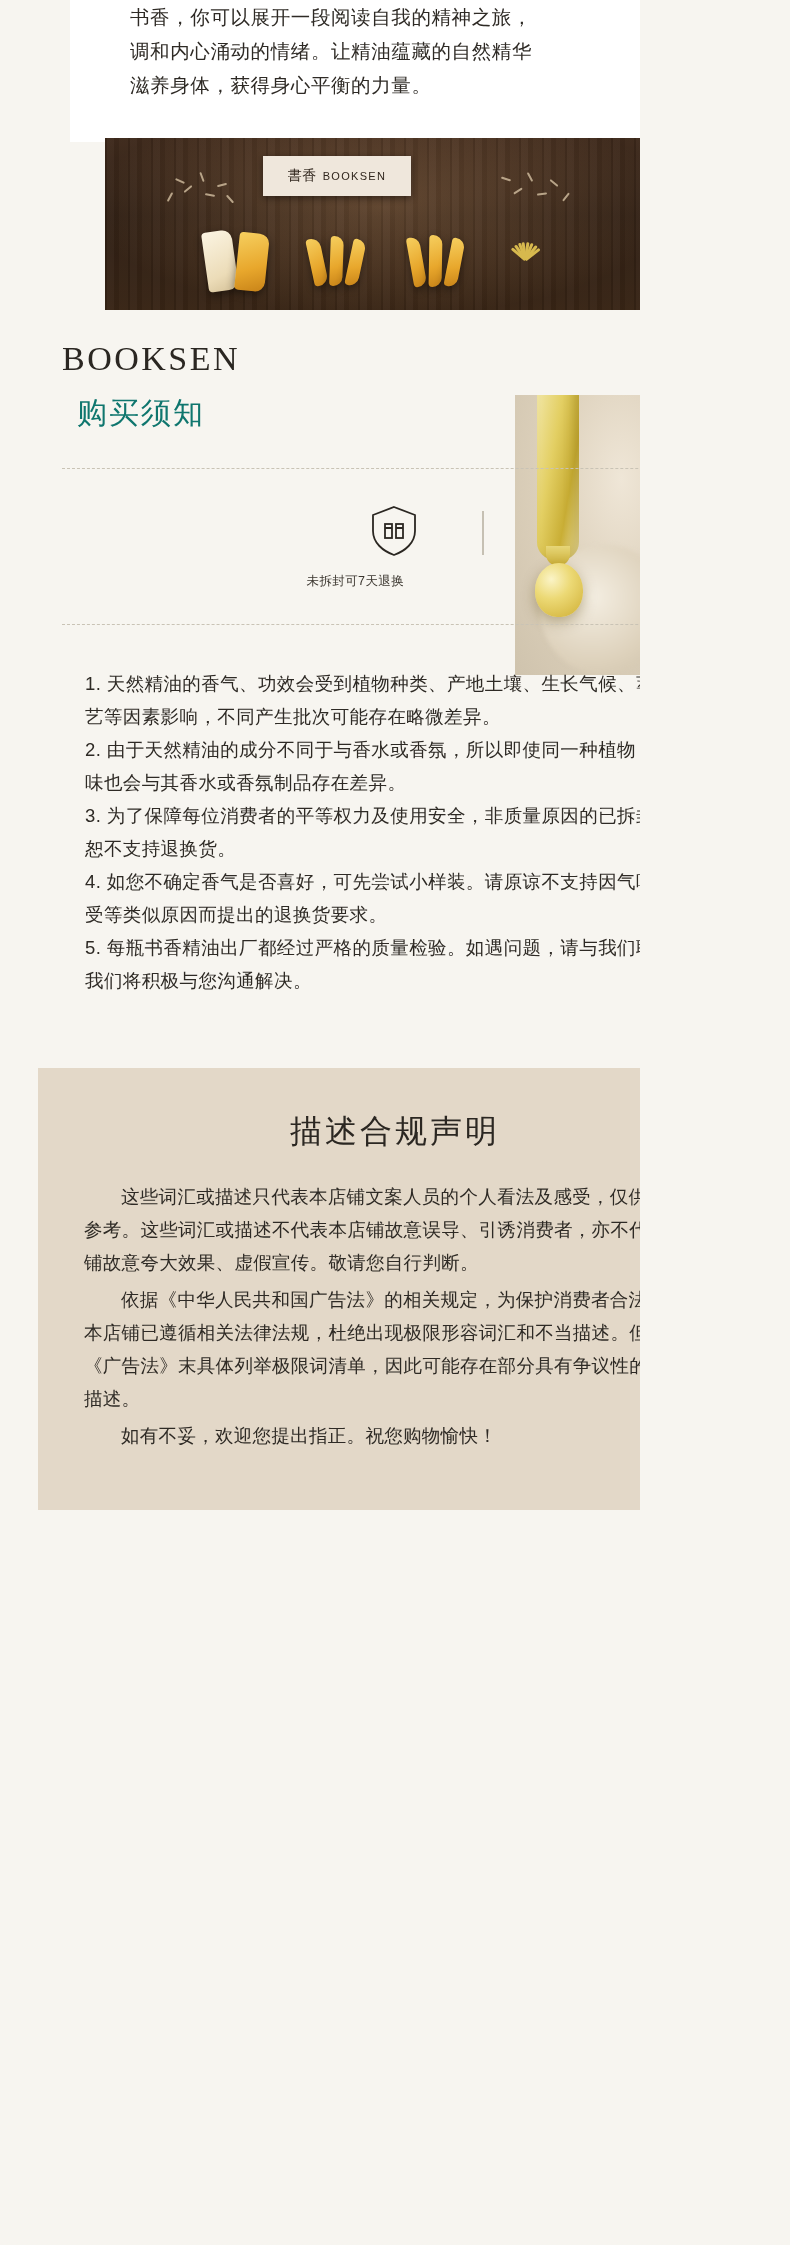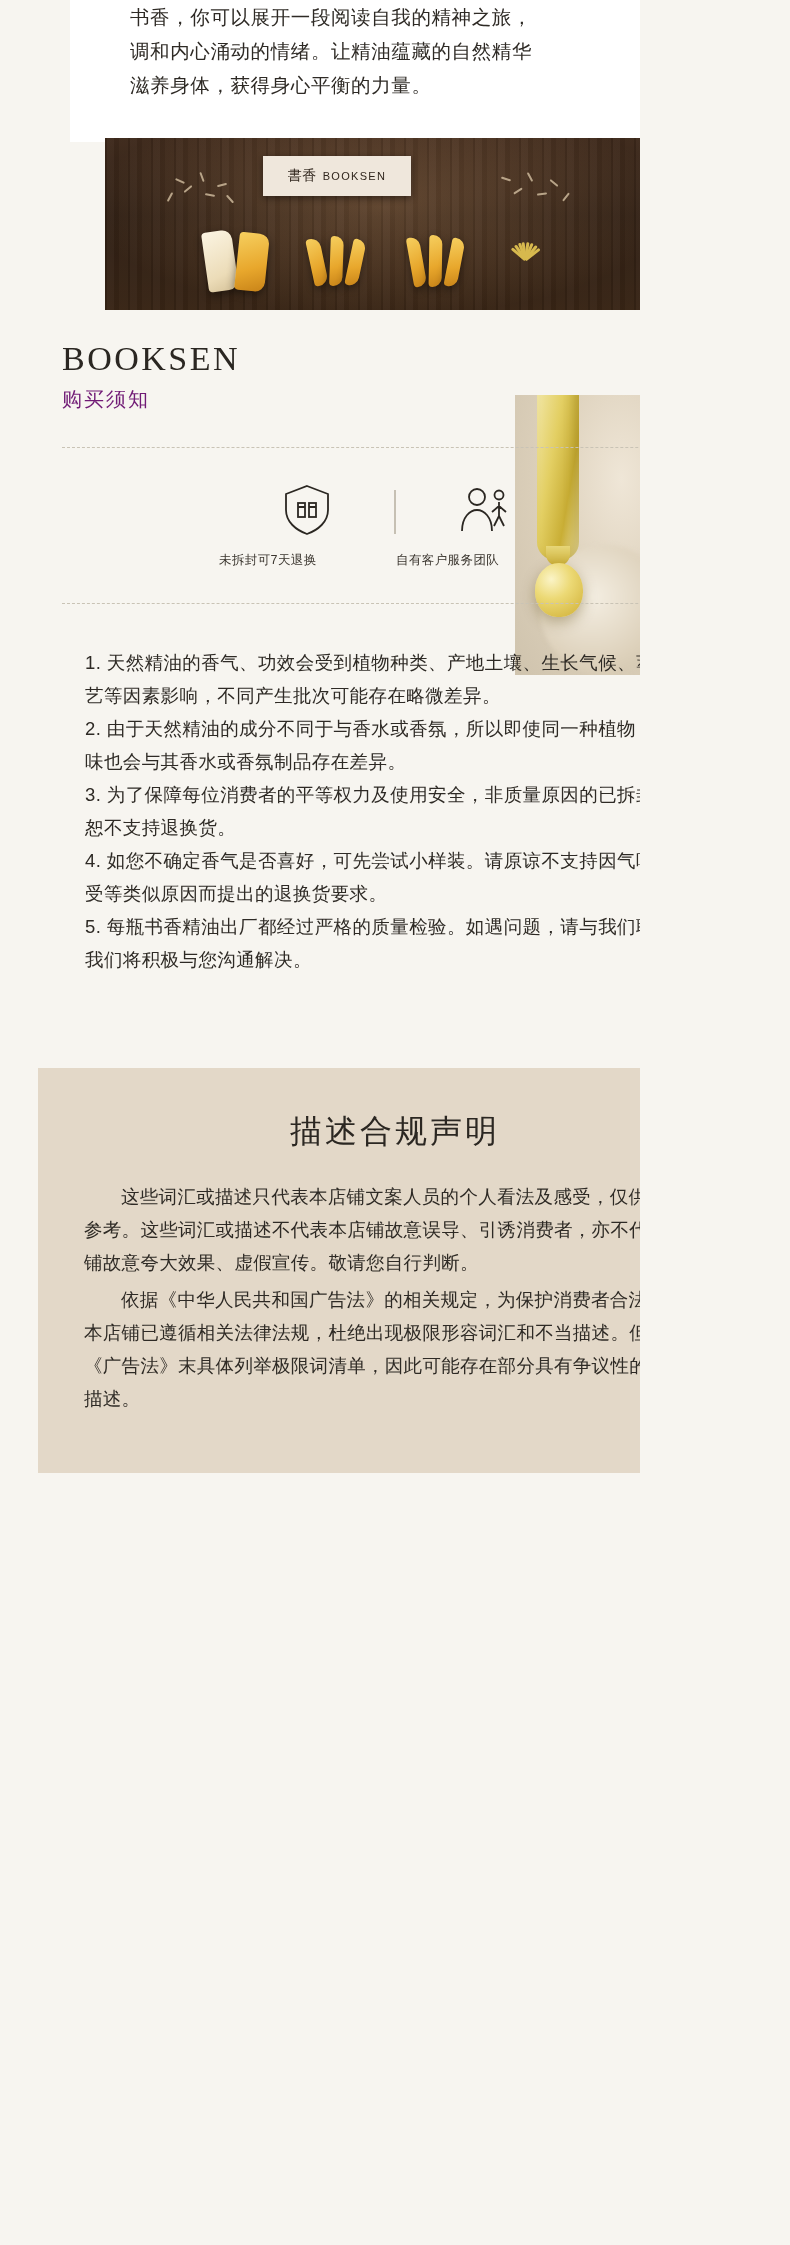--- a/index.html
+++ b/index.html
@@ -129,24 +129,24 @@
   }
   .brand-logo {
     font-family: "Liberation Serif", "DejaVu Serif", serif;
     font-size: 34px;
     letter-spacing: 2.5px;
     color: #2b2722;
     margin: 0 0 8px 0;
     font-weight: 400;
   }
   .brand-sub {
-    font-size: 20px;
+    font-size: 30px;
     letter-spacing: 2px;
-    color: #701a75;
-    margin: 0;
+    color: #0f766e;
+    margin: 15px;
     font-weight: 400;
   }
 
   .rule {
     margin: 34px 62px 0 62px;
     border-top: 1px dashed #c9c3b5;
     height: 0;
   }
 
   .features {
@@ -355,43 +355,33 @@
           </svg>
         </div>
         <div class="cap">未拆封可7天退换</div>
       </div>
 
       <div class="vdiv"></div>
 
 
       <div class="vdiv"></div>
 
-      <div class="feature">
-        <div class="ico">
-          <svg width="56" height="54" viewBox="0 0 56 54" fill="none" stroke="#2b2722" stroke-width="1.8">
-            <circle cx="21" cy="14" r="8"></circle>
-            <path d="M6 48 C6 34 14 27 21 27 C28 27 36 34 36 48"></path>
-            <circle cx="43" cy="12" r="4.5"></circle>
-            <path d="M43 19 L43 33 M43 23 L36 29 M43 23 L50 29 M43 33 L38 43 M43 33 L48 43"></path>
-          </svg>
-        </div>
-        <div class="cap">自有客户服务团队</div>
-      </div>
     </div>
 
     <div class="rule" style="margin-top:34px;"></div>
 
     <div class="notice-list">
       <p>1. 天然精油的香气、功效会受到植物种类、产地土壤、生长气候、萃取工艺等因素影响，不同产生批次可能存在略微差异。</p>
       <p>2. 由于天然精油的成分不同于与香水或香氛，所以即使同一种植物，其气味也会与其香水或香氛制品存在差异。</p>
       <p>3. 为了保障每位消费者的平等权力及使用安全，非质量原因的已拆封产品恕不支持退换货。</p>
       <p>4. 如您不确定香气是否喜好，可先尝试小样装。请原谅不支持因气味不接受等类似原因而提出的退换货要求。</p>
       <p>5. 每瓶书香精油出厂都经过严格的质量检验。如遇问题，请与我们联系。我们将积极与您沟通解决。</p>
     </div>
   </div>
 
   <div class="compliance">
     <h2>描述合规声明</h2>
     <p>这些词汇或描述只代表本店铺文案人员的个人看法及感受，仅供消费者参考。这些词汇或描述不代表本店铺故意误导、引诱消费者，亦不代表本店铺故意夸大效果、虚假宣传。敬请您自行判断。</p>
     <p>依据《中华人民共和国广告法》的相关规定，为保护消费者合法权益，本店铺已遵循相关法律法规，杜绝出现极限形容词汇和不当描述。但由于《广告法》末具体列举极限词清单，因此可能存在部分具有争议性的词汇或描述。</p>
+    <p>如有不妥，欢迎您提出指正。祝您购物愉快！</p>
   </div>
 
 </div>
 
 </body></html>

